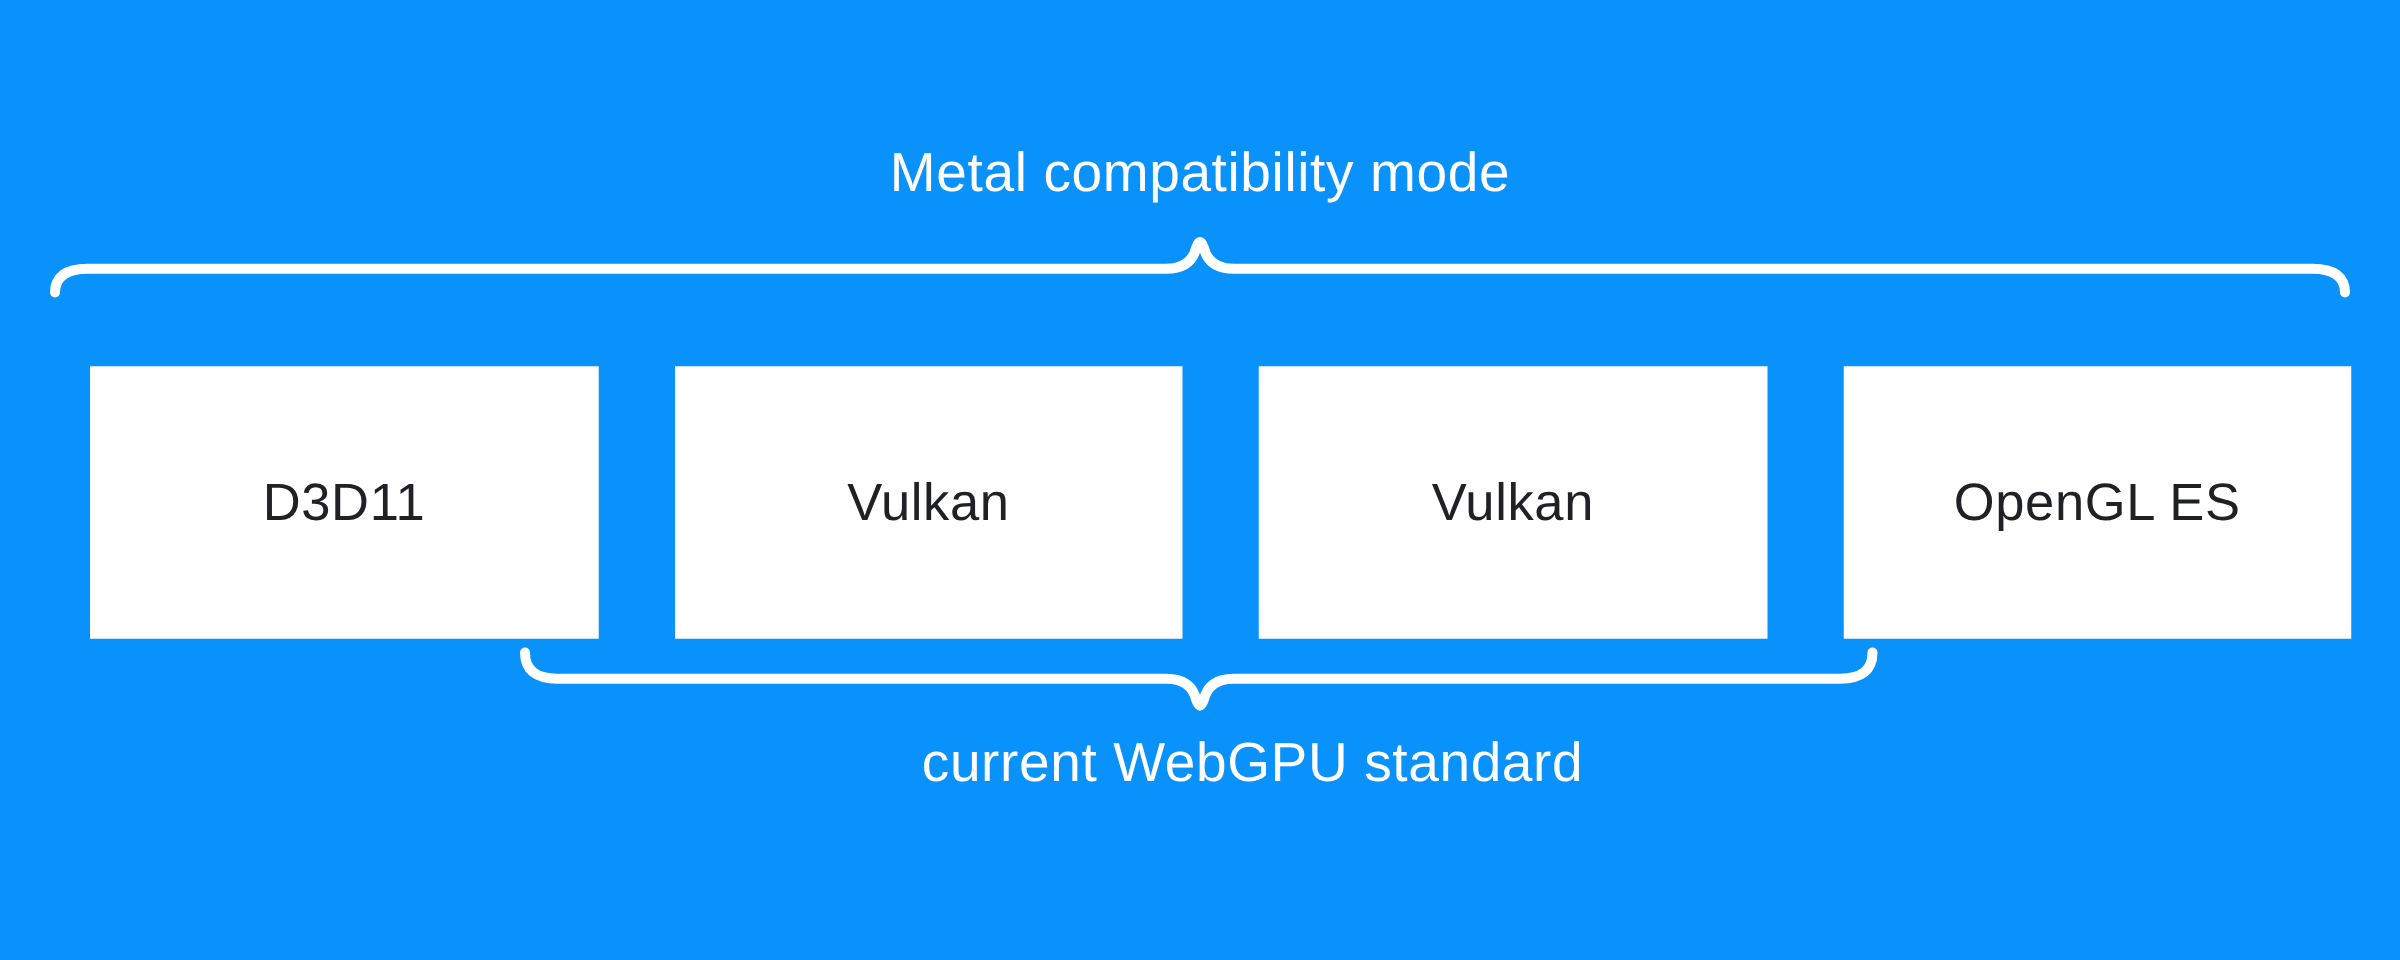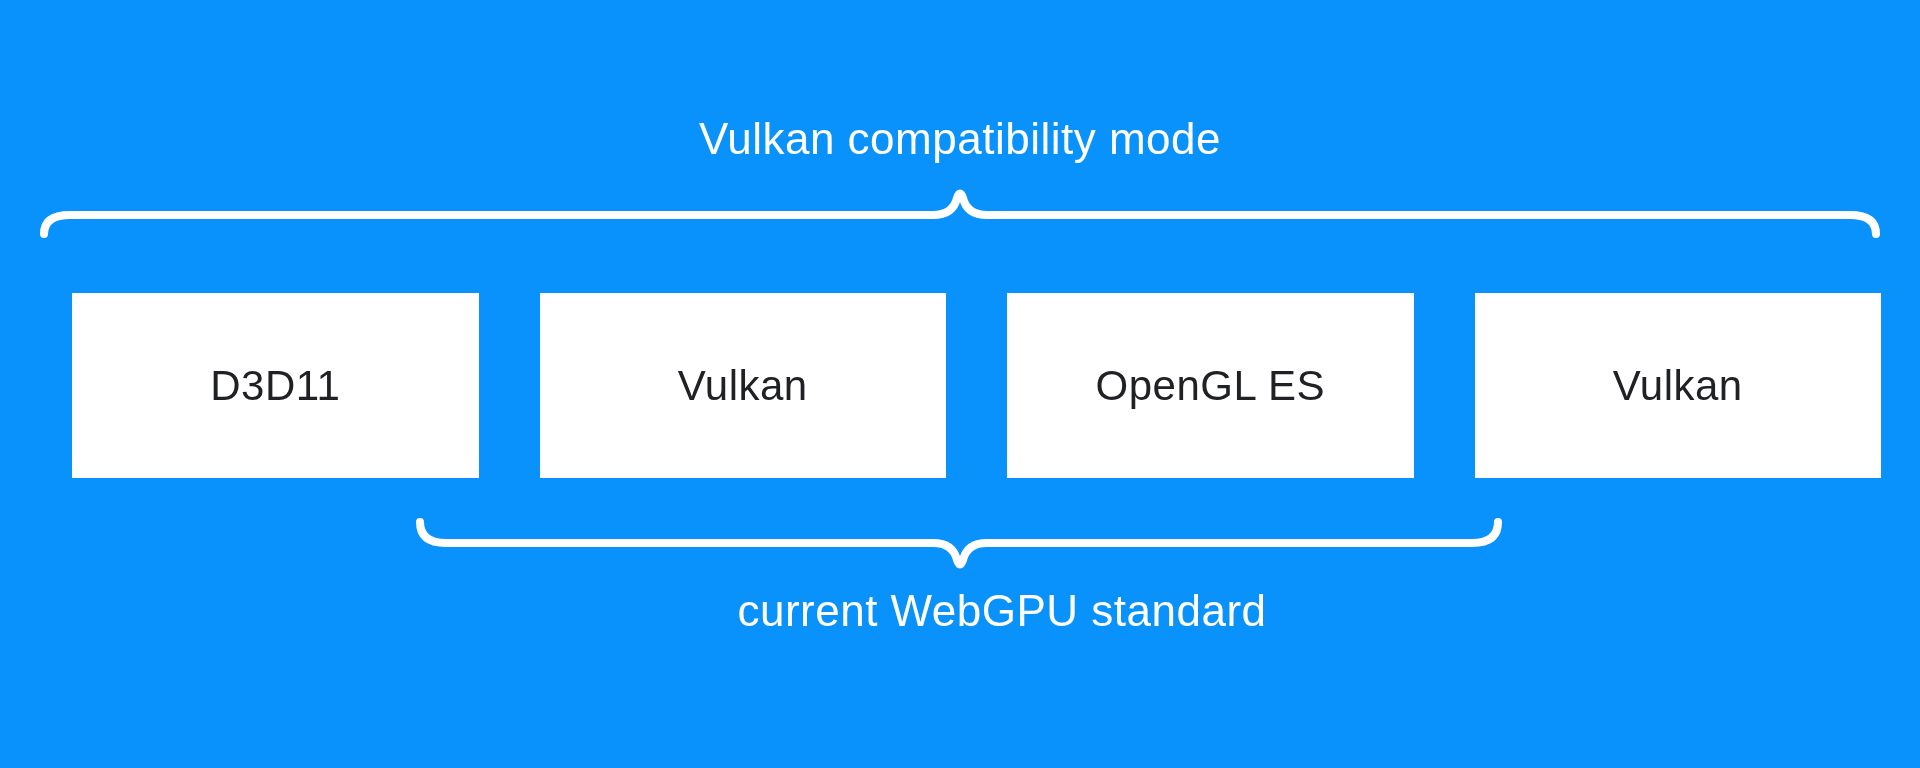--- a/index.html
+++ b/index.html
@@ -64,61 +64,61 @@
     position: absolute;
     left: 40px;
     top: 293px;
     width: 1841px;
     height: 170px;
     display: flex;
     gap: 29px;
   }
   .api-box {
     flex: 1 1 0;
-    height: 185px;
+    height: 218px;
     background: var(--box-background);
     display: flex;
     align-items: center;
     justify-content: center;
     color: var(--box-text);
     font-size: 42px;
     letter-spacing: 0.5px;
     margin-left: 32px;
   }
 </style>
 </head>
 <body>
 
 <div class="canvas">
 
-  <div class="top-label">Vulkan compatibility mode</div>
+  <div class="top-label">Metal compatibility mode</div>
 
   <svg class="brace-svg" viewBox="0 0 1920 768" xmlns="http://www.w3.org/2000/svg" aria-hidden="true">
     <path d="M 44 234
              Q 44 215 70 215
              L 933 215
              Q 953 215 957 198
              Q 960 189 963 198
              Q 967 215 987 215
              L 1850 215
              Q 1876 215 1876 234"></path>
   </svg>
 
   <div class="boxes-row">
     <div class="api-box">
       <span>D3D11</span>
     </div>
     <div class="api-box">
       <span>Vulkan</span>
     </div>
     <div class="api-box">
-      <span>OpenGL ES</span>
+      <span>Vulkan</span>
     </div>
     <div class="api-box">
-      <span>Vulkan</span>
+      <span>OpenGL ES</span>
     </div>
   </div>
 
   <svg class="brace-svg" viewBox="0 0 1920 768" xmlns="http://www.w3.org/2000/svg" aria-hidden="true">
     <path d="M 420 522
              Q 420 543 446 543
              L 933 543
              Q 953 543 957 560
              Q 960 569 963 560
              Q 967 543 987 543

